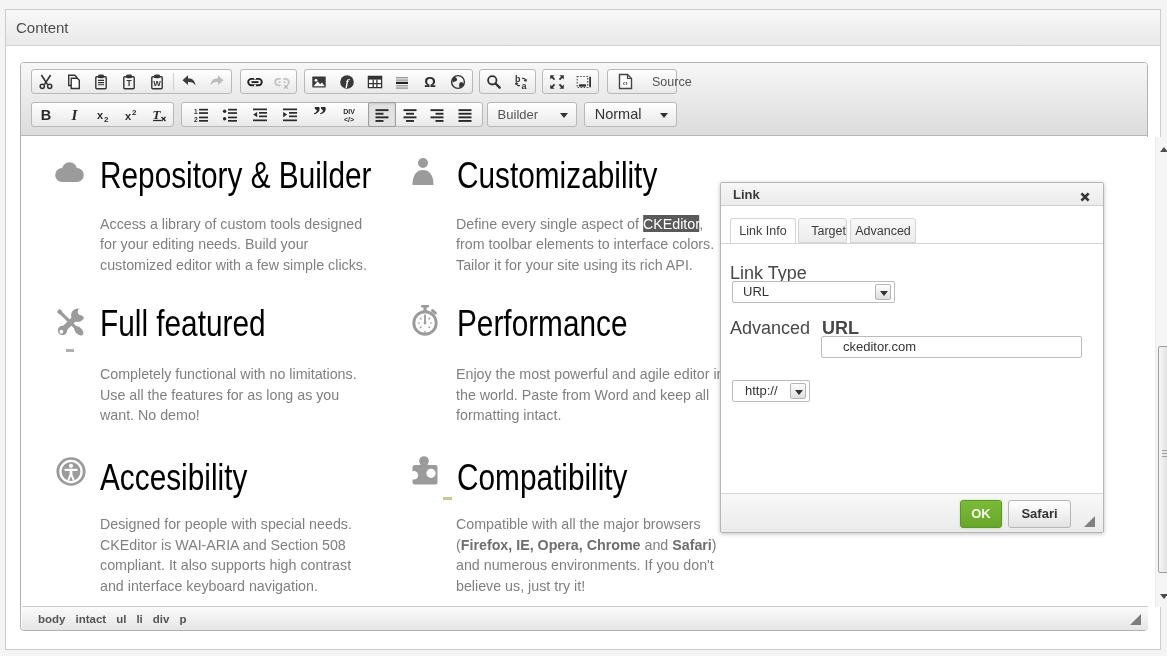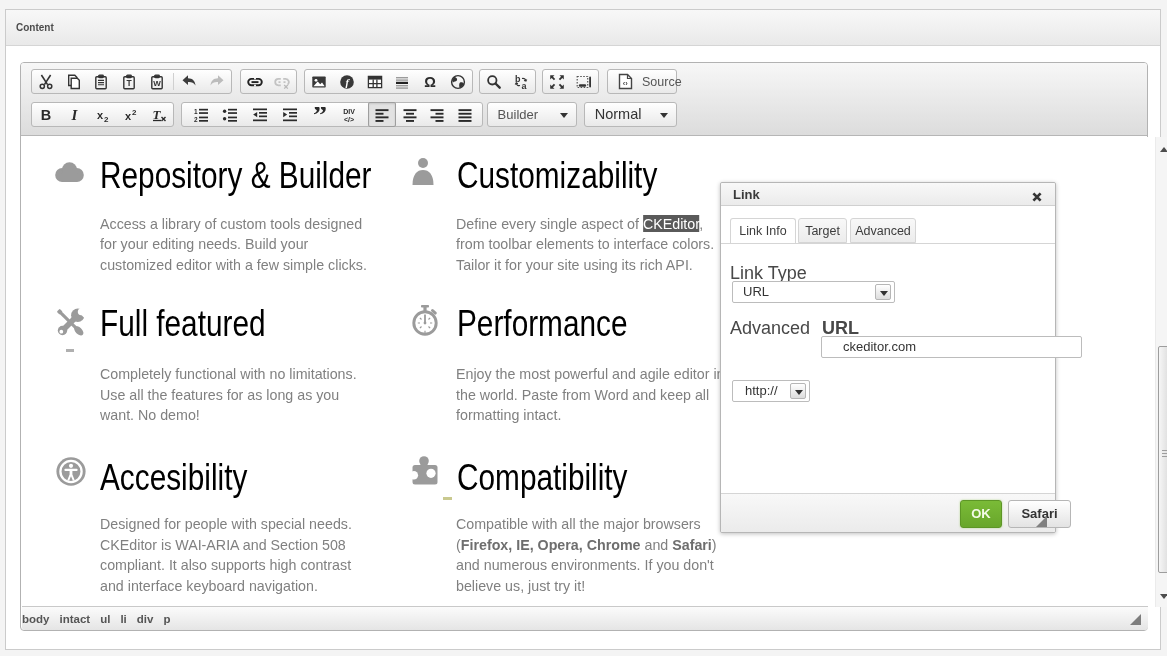--- a/index.html
+++ b/index.html
@@ -3,21 +3,21 @@
 <meta charset="utf-8">
 <style>
   * { margin:0; padding:0; box-sizing:border-box; }
   html,body { width:1167px; height:656px; background:#f4f4f4; font-family:"Liberation Sans",sans-serif; }
   #stage { position:relative; width:1167px; height:656px; overflow:hidden; }
   .abs { position:absolute; }
 
   
   #panel { left:5px; top:9px; width:1156px; height:641px; background:#fff; border:1px solid #cbcbcb; }
   #panel-hd { left:0; top:0; width:100%; height:36px; background:linear-gradient(#f8f8f8,#e9e9e9); border-bottom:1px solid #d5d5d5;
-    font-size:10px; font-weight:bold; color:#4c4c4c; line-height:36px; padding-left:10px; }
+    font-size:15px; font-weight:normal; color:#4c4c4c; line-height:36px; padding-left:10px; }
 
   
   #editor { left:14px; top:52px; width:1128px; height:569px; border:1px solid #b2b2b2; border-radius:4px; background:#fff; }
   #toolbar { left:0; top:0; width:1126px; height:73px; background:linear-gradient(#f7f7f7,#dcdcdc); border-bottom:1px solid #b6b6b6; border-radius:3px 3px 0 0; }
   .tgrp { position:absolute; height:25px; background:linear-gradient(#ffffff,#e9e9e9); border:1px solid #b8b8b8; border-radius:3px; display:flex; align-items:center; }
   .tbtn { width:28px; height:23px; display:flex; align-items:center; justify-content:center; }
   .tsep { width:1px; height:17px; background:#d0d0d0; margin:0 2px; }
   .pressed { background:#e2e2e2; border:1px solid #9e9e9e; border-radius:2px; height:25px !important; box-shadow:inset 0 1px 2px rgba(0,0,0,.12); }
   .tbtn svg { display:block; }
   .combo { position:absolute; height:25px; background:linear-gradient(#ffffff,#e9e9e9); border:1px solid #b8b8b8; border-radius:3px;
@@ -38,21 +38,21 @@
   #pathbar span { margin-right:10px; }
 
   
   #sbar { left:1109px; top:0; width:17px; height:470px; background:#f5f5f5; border-left:1px solid #ebebeb; }
   .sarr { position:absolute; left:4px; width:0; height:0; border:4px solid transparent; }
   #sthumb { position:absolute; left:1.5px; top:209px; width:13px; height:227px; border:1px solid #9d9d9d; border-radius:2px;
      background:linear-gradient(90deg,#f6f6f6,#dadada); }
   #sthumb .ridge { position:absolute; left:3px; width:7px; height:1px; background:#9d9d9d; }
 
   
-  #dlg { left:699px; top:119px; width:336px; height:351px; background:#fff; border:1px solid #b6b6b6; border-radius:2px;
+  #dlg { left:699px; top:119px; width:384px; height:351px; background:#fff; border:1px solid #b6b6b6; border-radius:2px;
      box-shadow:0 1px 4px rgba(0,0,0,.25); }
   #dlg-title { position:absolute; left:0; top:0; width:100%; height:23px; background:linear-gradient(#f8f8f8,#ebebeb); border-bottom:1px solid #d0d0d0;
      font-size:13px; font-weight:bold; color:#3a3a3a; line-height:23px; padding-left:12px; border-radius:2px 2px 0 0; }
   #dlg-close { position:absolute; right:13px; top:9px; line-height:0; }
   .tab { position:absolute; top:35px; height:25px; border:1px solid #d5d5d5; border-radius:3px 3px 0 0; font-size:12.5px; color:#3c3c3c;
      text-align:center; line-height:24px; background:linear-gradient(#f8f8f8,#ececec); }
   .tab.active { background:#fff; border-bottom:1px solid #fff; height:26px; }
   #tabline { position:absolute; left:0; top:60px; width:100%; height:1px; background:#d5d5d5; }
   .dlabel { position:absolute; font-size:18px; color:#484848; }
   .dfield { position:absolute; height:22px; border:1px solid #bcbcbc; border-radius:2px; background:#fff; font-size:13px; color:#333; }
@@ -229,21 +229,21 @@
                 <rect x="13.2" y="2.5" width="1.8" height="11" rx="0.9" fill="#333"></rect>
               </svg>
             </div>
         </div>
         <div class="tgrp" style="left:586px; top:6px; width:70px; padding-left:9px;">
           <div id="i-source" style="width:17px;height:17px;"><svg width="17" height="17" viewBox="0 0 17 17">
                 <path d="M2.5 1.5 h8 l4 4 v10 h-12 z" fill="#fff" stroke="#444" stroke-width="1.4"></path>
                 <path d="M10.5 1.5 v4 h4" fill="none" stroke="#444" stroke-width="1.2"></path>
                 <text x="8.2" y="12.6" font-family="Liberation Sans" font-size="7.5" font-weight="bold" fill="#444" text-anchor="middle">‹›</text>
               </svg></div>
-          <span style="font-size:12.5px;color:#555;padding-left:8px;">Source</span>
+          <span style="font-size:12.5px;color:#555;padding-left:18px;">Source</span>
         </div>
 
         <div class="tgrp" style="left:10px; top:39px; width:143px;">
           <div class="tbtn" style="width:28.6px" id="i-bold">
               <svg width="16" height="16" viewBox="0 0 16 16">
                 <text x="8" y="13" font-family="Liberation Sans" font-size="14.5" font-weight="bold" fill="#2a2a2a" text-anchor="middle">B</text>
               </svg>
             </div>
           <div class="tbtn" style="width:28.6px" id="i-italic">
               <svg width="16" height="16" viewBox="0 0 16 16">
@@ -457,27 +457,27 @@
           <div class="sarr" style="top:6px; border-bottom:5px solid #4d4d4d;"></div>
           <div id="sthumb">
               <div class="ridge" style="top:103px"></div>
               <div class="ridge" style="top:106px"></div>
               <div class="ridge" style="top:109px"></div>
             </div>
           <div class="sarr" style="top:457px; border-top:5px solid #4d4d4d;"></div>
         </div>
       </div>
       <div class="abs" style="left:1109px;top:551px;width:0;height:0;border-left:11px solid transparent;border-bottom:11px solid #7d7d7d;z-index:5;"></div>
-      <div id="pathbar" class="abs"><span style="margin-left:0">body</span><span>intact</span><span>ul</span><span>li</span><span>div</span><span>p</span></div>
+      <div id="pathbar" class="abs"><span style="margin-left:16px">body</span><span>intact</span><span>ul</span><span>li</span><span>div</span><span>p</span></div>
       <div id="dlg" class="abs">
         <div id="dlg-title">Link<span id="dlg-close"><svg width="10" height="10" viewBox="0 0 10 10">
                 <path d="M1.4 1.4 L8.6 8.6 M8.6 1.4 L1.4 8.6" stroke="#363636" stroke-width="2.7"></path>
               </svg></span></div>
         <div class="tab active" style="left:9px; width:66px;">Link Info</div>
-        <div class="tab" style="left:77px; width:49px;">Target</div>
+        <div class="tab" style="left:77px; width:49px;text-align:right;">Target</div>
         <div class="tab" style="left:129px; width:66px;">Advanced</div>
         <div id="tabline"></div>
         <div class="dlabel" style="left:9px; top:80px;">Link Type</div>
         <div class="dfield" style="left:11px; top:98px; width:163px; line-height:20px; padding-left:10px;">URL<span class="selarr"></span></div>
         <div class="dlabel" style="left:9px; top:135px;">Advanced</div>
         <div class="dlabel" style="left:101px; top:135px; font-weight:bold;">URL</div>
         <div class="dfield" style="left:11px; top:153px; width:78px; line-height:20px; padding-left:12px;margin-top:44px;">http://<span class="selarr"></span></div>
         <div class="dfield" style="left:100px; top:153px; width:261px; line-height:20px; padding-left:21px;">ckeditor.com</div>
         <div id="dlg-footer"></div>
         <div class="dbtn" id="btn-ok" style="top:317px;">OK</div>

